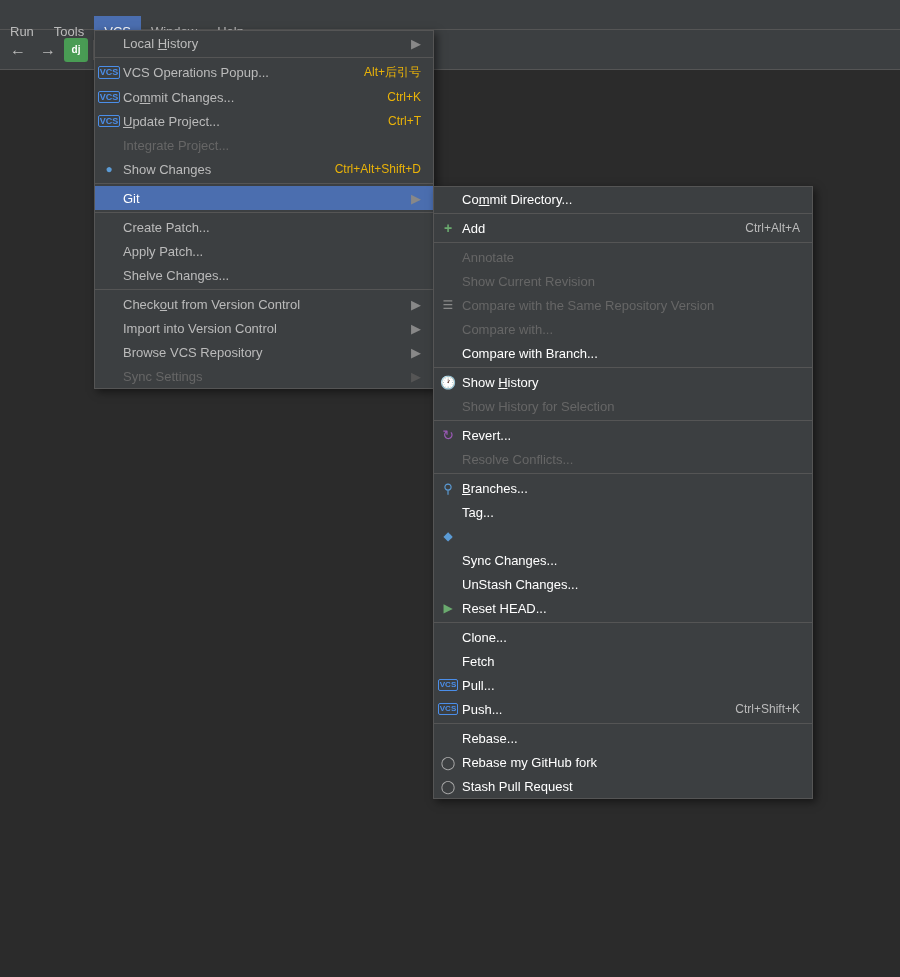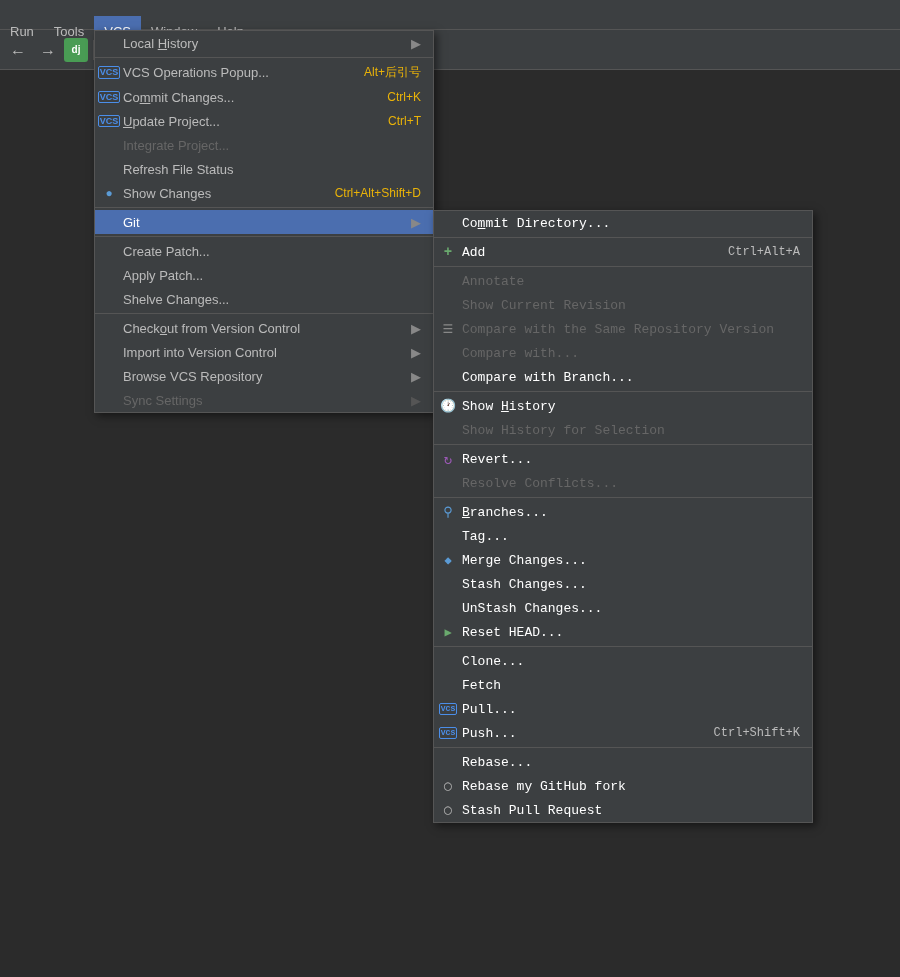--- a/index.html
+++ b/index.html
@@ -158,21 +158,20 @@
       padding: 0 1px;
       line-height: 1.2;
     }
 
     
     .submenu-container {
       position: absolute;
       top: 0;
       left: 100%;
       z-index: 101;
-      font-family: Liberation Mono, monospace;
     }
 
     .submenu {
       background: #3c3f41;
       border: 1px solid #555;
       min-width: 380px;
       box-shadow: 3px 3px 8px rgba(0,0,0,0.5);
     }
 
     
@@ -289,23 +288,20 @@
           <span class="vcs-badge">VCS</span>
         </span>
       <span class="menu-item-label"><span class="underline">U</span>pdate Project...</span>
       <span class="menu-item-shortcut">Ctrl+T</span>
     </div>
 
     <div class="menu-item disabled">
       <span class="menu-item-label">Integrate Project...</span>
     </div>
 
-    <div class="menu-item">
-      <span class="menu-item-label">Refresh File Status</span>
-    </div>
 
     <div class="menu-item">
       <span class="menu-item-icon" style="color:#5b9bd5; font-size:12px;">●</span>
       <span class="menu-item-label">Show Changes</span>
       <span class="menu-item-shortcut">Ctrl+Alt+Shift+D</span>
     </div>
 
     <div class="menu-separator"></div>
 
     <div class="menu-item highlighted git-row" style="position:relative;">
@@ -379,25 +375,24 @@
             <span class="menu-item-icon branch-icon" style="color:#5b9bd5;">⚲</span>
             <span class="menu-item-label"><span class="underline">B</span>ranches...</span>
           </div>
 
           <div class="menu-item">
             <span class="menu-item-label">Tag...</span>
           </div>
 
           <div class="menu-item">
             <span class="menu-item-icon merge-icon" style="color:#5b9bd5;">◆</span>
-            <span class="menu-item-label">Merge Changes...</span>
-          </div>
-
-          <div class="menu-item">
-            <span class="menu-item-label">Stash Changes...</span>
+          </div>
+
+          <div class="menu-item">
+            <span class="menu-item-label">Sync Changes...</span>
           </div>
 
           <div class="menu-item">
             <span class="menu-item-label">UnStash Changes...</span>
           </div>
 
           <div class="menu-item">
             <span class="menu-item-icon reset-icon" style="color:#6aaa6e;">▶</span>
             <span class="menu-item-label">Reset HEAD...</span>
           </div>

